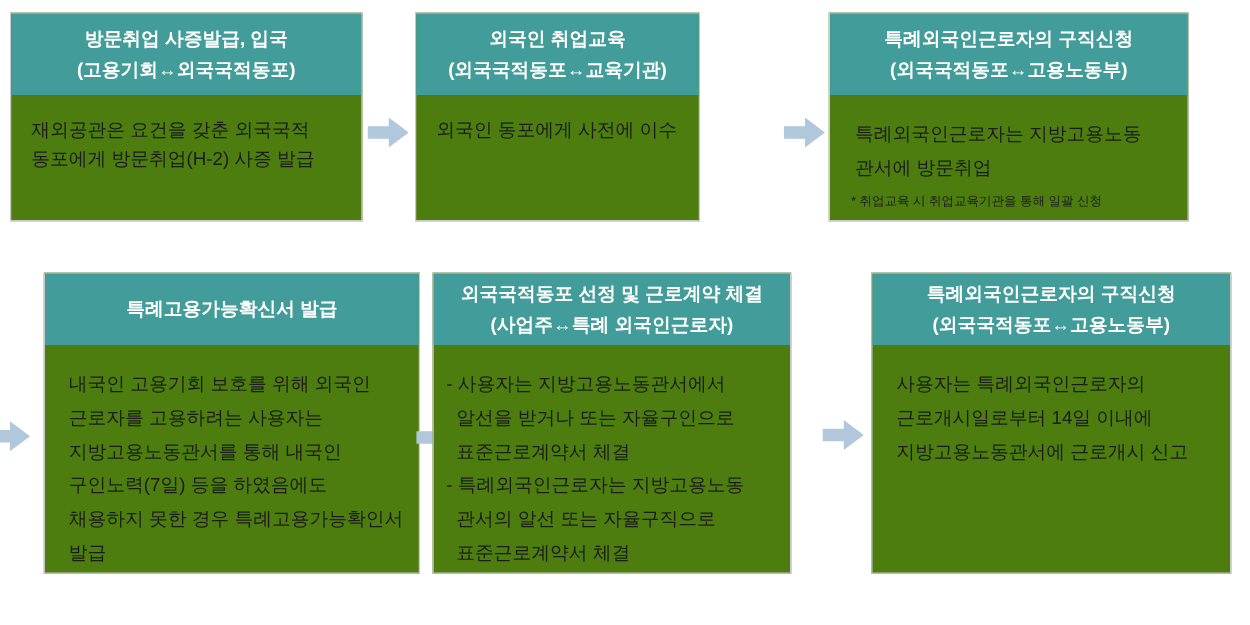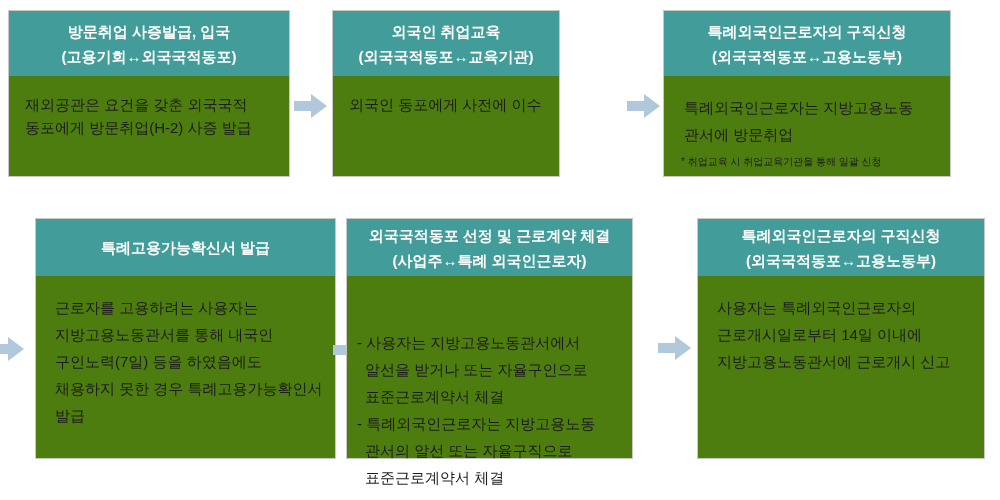--- a/index.html
+++ b/index.html
@@ -121,40 +121,41 @@
     <svg width="33" height="24" viewBox="0 0 33 24">
         <path d="M0 7 H17 V0 L33 12 L17 24 V17 H0 Z" fill="#b0c7dc"></path>
       </svg>
   </div>
 
   <div class="flow-box" id="box4">
     <div class="box-header">
       <div>특례고용가능확신서 발급</div>
     </div>
     <div class="box-body body-loose">
+      <div class="line">내국인 고용기회 보호를 위해 외국인</div>
       <div class="line">근로자를 고용하려는 사용자는</div>
       <div class="line">지방고용노동관서를 통해 내국인</div>
       <div class="line">구인노력(7일) 등을 하였음에도</div>
       <div class="line">채용하지 못한 경우 특례고용가능확인서</div>
       <div class="line">발급</div>
     </div>
   </div>
 
   <div class="arrow" id="arrow4">
     <svg width="33" height="24" viewBox="0 0 33 24">
         <path d="M0 7 H17 V0 L33 12 L17 24 V17 H0 Z" fill="#b0c7dc"></path>
       </svg>
   </div>
 
   <div class="flow-box" id="box5">
     <div class="box-header">
       <div>외국국적동포 선정 및 근로계약 체결</div>
       <div>(사업주↔특례 외국인근로자)</div>
     </div>
-    <div class="box-body body-loose" style="padding-left:10px;margin-top:35px;">
+    <div class="box-body body-loose" style="padding-left:10px;">
       <div class="line">- 사용자는 지방고용노동관서에서</div>
       <div class="line cont">알선을 받거나 또는 자율구인으로</div>
       <div class="line cont">표준근로계약서 체결</div>
       <div class="line">- 특례외국인근로자는 지방고용노동</div>
       <div class="line cont">관서의 알선 또는 자율구직으로</div>
       <div class="line cont">표준근로계약서 체결</div>
     </div>
   </div>
 
   <div class="arrow" id="arrow5">

